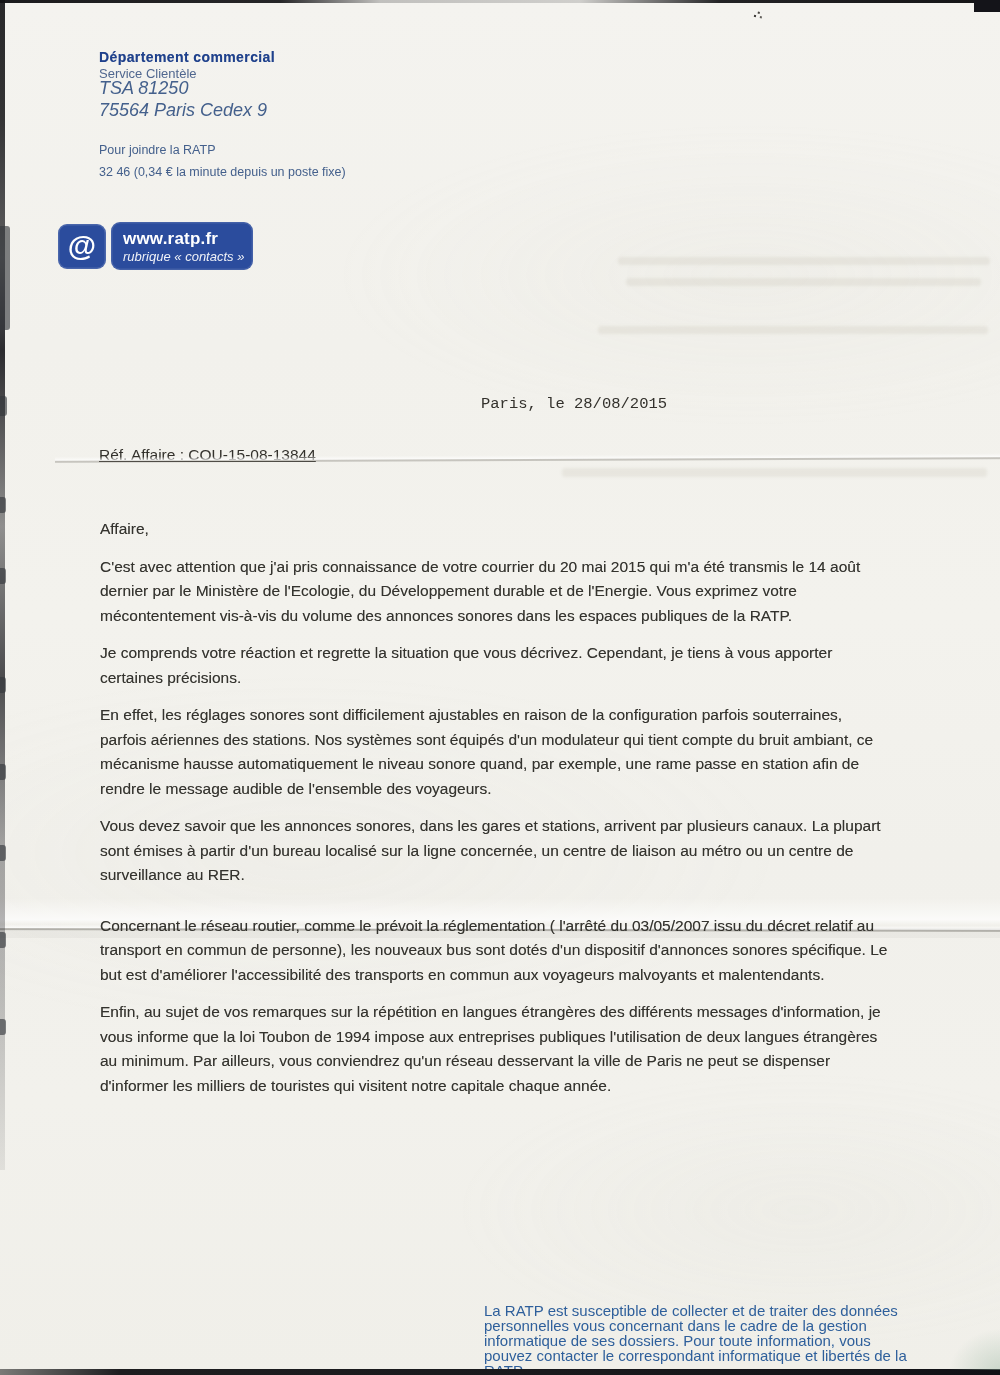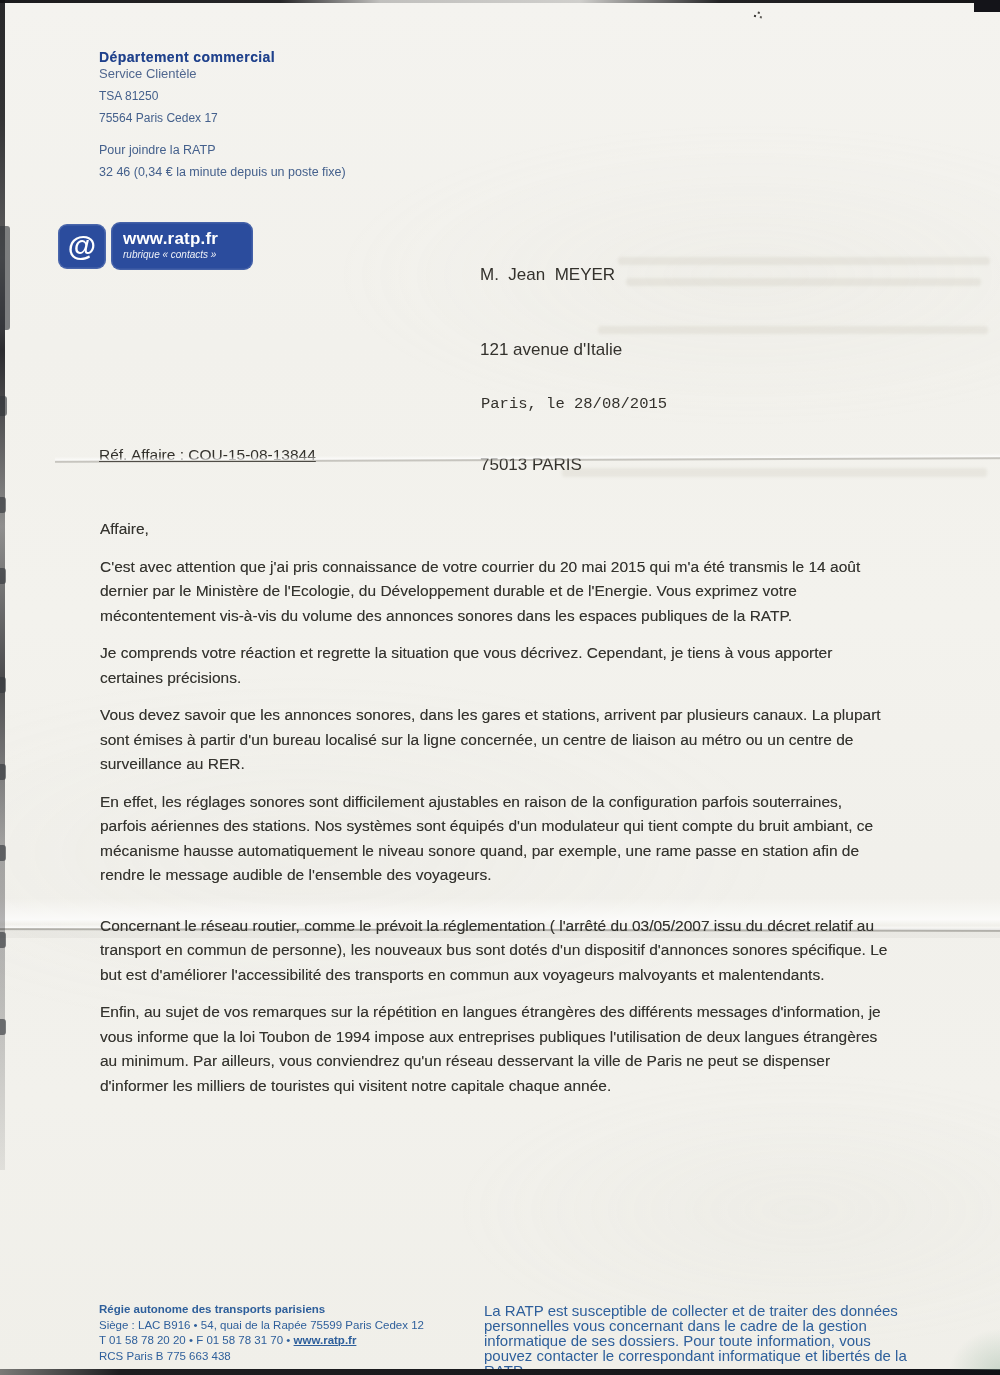--- a/index.html
+++ b/index.html
@@ -40,34 +40,34 @@
   
   .ghost{position:absolute;filter:blur(1.7px);opacity:.55;pointer-events:none;}
   .ghost .gl{height:8px;background:rgba(150,142,120,.22);border-radius:3px;}
 
   .speck{position:absolute;width:2px;height:2px;background:#35332f;transform:rotate(12deg);
     box-shadow:3px -4px 0 #46443f, 6px 0 0 rgba(60,58,52,.8);}
 
   
   .sender-dept{position:absolute;left:99px;top:49px;font-size:14px;font-weight:bold;color:#1f418c;letter-spacing:.4px;text-shadow:0 0 .5px rgba(31,65,140,.5);}
   .sender-svc{position:absolute;left:99px;top:66px;font-size:13px;color:#50678f;}
-  .sender-addr{position:absolute;left:99px;top:85px;font-size:12px;line-height:22px;color:#44608c;}
+  .sender-addr{position:absolute;left:99px;top:77px;font-size:18px;line-height:22px;color:#44608c;font-style:italic;}
   .sender-contact{position:absolute;left:99px;top:139px;font-size:12.5px;line-height:22px;color:#44608c;}
 
   
   .logo{position:absolute;left:788px;top:36px;width:110px;height:118px;}
 
   
   .at-box{position:absolute;left:58px;top:224px;width:48px;height:45px;background:#2b4c9d;border-radius:9px;
     color:#fff;display:flex;align-items:center;justify-content:center;font-size:29px;font-weight:bold;
     box-shadow:inset 0 0 0 1.5px rgba(255,255,255,.15);}
   .url-box{position:absolute;left:111px;top:222px;width:142px;height:48px;background:#2b4c9d;border-radius:9px;
     color:#fff;box-sizing:border-box;padding:7px 0 0 12px;box-shadow:inset 0 0 0 1.5px rgba(255,255,255,.12);}
   .url-box .url{font-size:17px;font-weight:bold;line-height:19px;letter-spacing:.2px;}
-  .url-box .rub{font-size:10px;font-style:italic;opacity:.92;margin-top:1px;}
+  .url-box .rub{font-size:13px;font-style:italic;opacity:.92;margin-top:1px;}
 
   
   .recipient{position:absolute;left:480px;top:212px;font-size:17px;line-height:25px;color:#33312c;white-space:pre-wrap;}
   .recipient .city{margin-top:40px;}
   .date-line{position:absolute;left:481px;top:395px;font-size:15.5px;color:#33312c;font-family:Liberation Mono, monospace;}
   .ref-line{position:absolute;left:99px;top:446px;font-size:15.5px;color:#33312c;text-decoration:underline;}
 
   
   .body-text{position:absolute;left:100px;top:517px;width:788px;font-size:15.5px;line-height:24.5px;color:#34332e;
     text-shadow:0 0 .5px rgba(52,51,46,.45);}
@@ -83,42 +83,37 @@
 </head>
 <body>
 
 <div class="page">
   <div class="texture"></div>
 
   <div class="sender-dept">Département commercial</div>
   <div class="sender-svc">Service Clientèle</div>
   <div class="sender-addr">
     <div>TSA 81250</div>
-    <div>75564 Paris Cedex 17</div>
+    <div>75564 Paris Cedex 9</div>
   </div>
   <div class="sender-contact">
     <div>Pour joindre la RATP</div>
     <div>32 46 (0,34 € la minute depuis un poste fixe)</div>
   </div>
 
   <div class="speck" style="left:754px;top:15px;"></div>
 
   <div class="at-box">
       <span>@</span>
     </div>
   <div class="url-box">
     <div class="url">www.ratp.fr</div>
     <div class="rub">rubrique « contacts »</div>
   </div>
 
-  <div class="recipient">
-    <div>M.  Jean  MEYER</div>
-    <div>121 avenue d'Italie</div>
-    <div class="city">75013 PARIS</div>
-  </div>
 
   <div class="ghost" style="left:618px;top:257px;width:378px;">
     <div class="gl" style="width:372px;"></div>
     <div class="gl" style="width:355px;margin-top:13px;margin-left:8px;"></div>
   </div>
   <div class="ghost" style="left:598px;top:326px;width:392px;">
     <div class="gl" style="width:390px;"></div>
   </div>
   <div class="ghost" style="left:562px;top:468px;width:428px;">
     <div class="gl" style="width:425px;height:9px;"></div>
@@ -135,32 +130,26 @@
   <div class="crease crease2">
       <div class="hl"></div>
       <div class="ln" style="background:rgba(112,110,103,.45);"></div>
     </div>
   <div class="band-dark"></div>
 
   <div class="body-text">
     <p>Affaire,</p>
     <p>C'est avec attention que j'ai pris connaissance de votre courrier du 20 mai 2015 qui m'a été transmis le 14 août dernier par le Ministère de l'Ecologie, du Développement durable et de l'Energie. Vous exprimez votre mécontentement vis-à-vis du volume des annonces sonores dans les espaces publiques de la RATP.</p>
     <p>Je comprends votre réaction et regrette la situation que vous décrivez. Cependant, je tiens à vous apporter certaines précisions.</p>
+    <p>En effet, les réglages sonores sont difficilement ajustables en raison de la configuration parfois souterraines, parfois aériennes des stations. Nos systèmes sont équipés d'un modulateur qui tient compte du bruit ambiant, ce mécanisme hausse automatiquement le niveau sonore quand, par exemple, une rame passe en station afin de rendre le message audible de l'ensemble des voyageurs.</p>
     <p>Vous devez savoir que les annonces sonores, dans les gares et stations, arrivent par plusieurs canaux. La plupart sont émises à partir d'un bureau localisé sur la ligne concernée, un centre de liaison au métro ou un centre de surveillance au RER.</p>
-    <p>En effet, les réglages sonores sont difficilement ajustables en raison de la configuration parfois souterraines, parfois aériennes des stations. Nos systèmes sont équipés d'un modulateur qui tient compte du bruit ambiant, ce mécanisme hausse automatiquement le niveau sonore quand, par exemple, une rame passe en station afin de rendre le message audible de l'ensemble des voyageurs.</p>
     <p class="after-crease">Concernant le réseau routier, comme le prévoit la réglementation ( l'arrêté du 03/05/2007 issu du décret relatif au transport en commun de personne), les nouveaux bus sont dotés d'un dispositif d'annonces sonores spécifique. Le but est d'améliorer l'accessibilité des transports en commun aux voyageurs malvoyants et malentendants.</p>
     <p>Enfin, au sujet de vos remarques sur la répétition en langues étrangères des différents messages d'information, je vous informe que la loi Toubon de 1994 impose aux entreprises publiques l'utilisation de deux langues étrangères au minimum. Par ailleurs, vous conviendrez qu'un réseau desservant la ville de Paris ne peut se dispenser d'informer les milliers de touristes qui visitent notre capitale chaque année.</p>
   </div>
 
-  <div class="footer-left">
-    <div class="bold">Régie autonome des transports parisiens</div>
-    <div>Siège : LAC B916 • 54, quai de la Rapée 75599 Paris Cedex 12</div>
-    <div><span>T 01 58 78 20 20 • F 01 58 78 31 70 • </span><span class="link">www.ratp.fr</span></div>
-    <div>RCS Paris B 775 663 438</div>
-  </div>
   <div class="footer-right">La RATP est susceptible de collecter et de traiter des données personnelles vous concernant dans le cadre de la gestion informatique de ses dossiers. Pour toute information, vous pouvez contacter le correspondant informatique et libertés de la RATP.</div>
 
   <div class="edge-top"></div>
   <div class="corner-tr"></div>
   <div class="edge-left"></div>
   <div class="edge-mark" style="left:0;top:226px;width:10px;height:104px;"></div>
   <div class="edge-mark" style="left:0;top:396px;width:7px;height:20px;"></div>
   <div class="edge-mark" style="left:0;top:497px;width:6px;height:16px;"></div>
   <div class="edge-mark" style="left:0;top:568px;width:6px;height:16px;"></div>
   <div class="edge-mark" style="left:0;top:677px;width:6px;height:16px;"></div>

